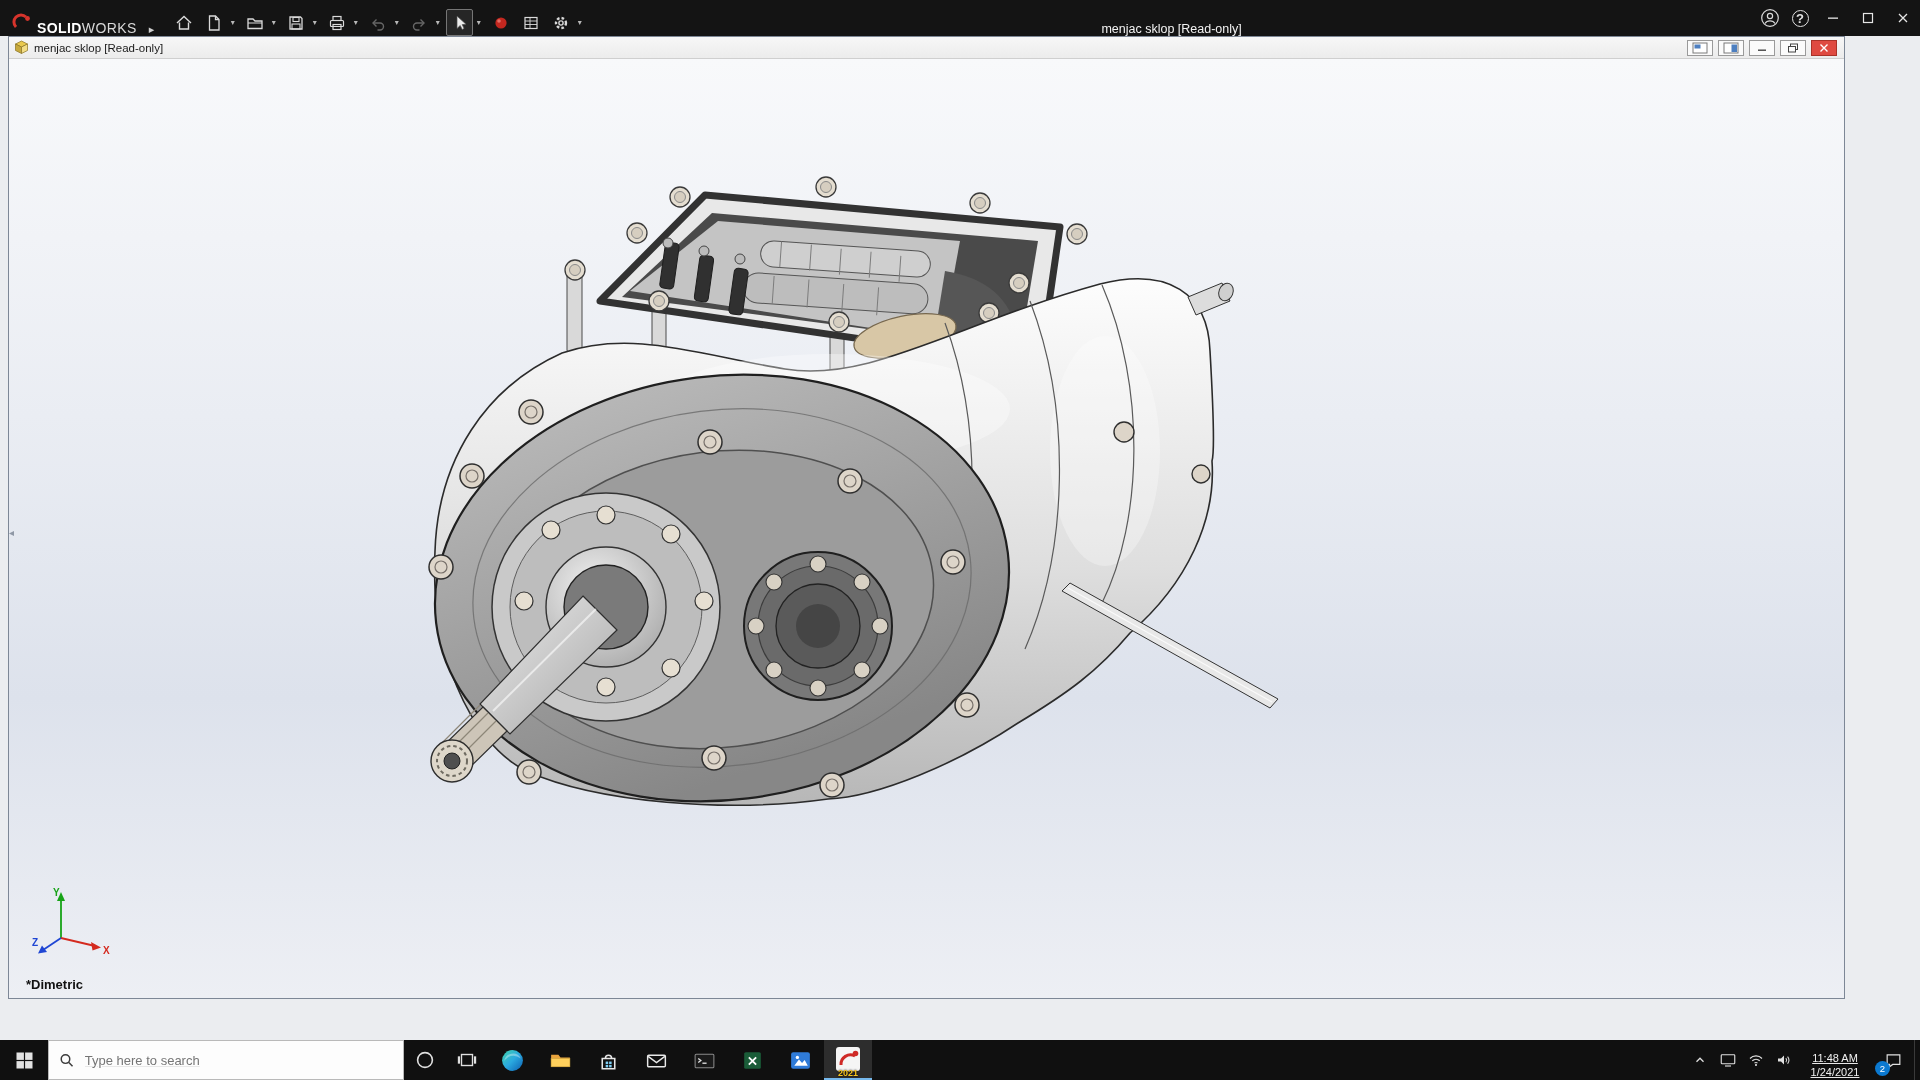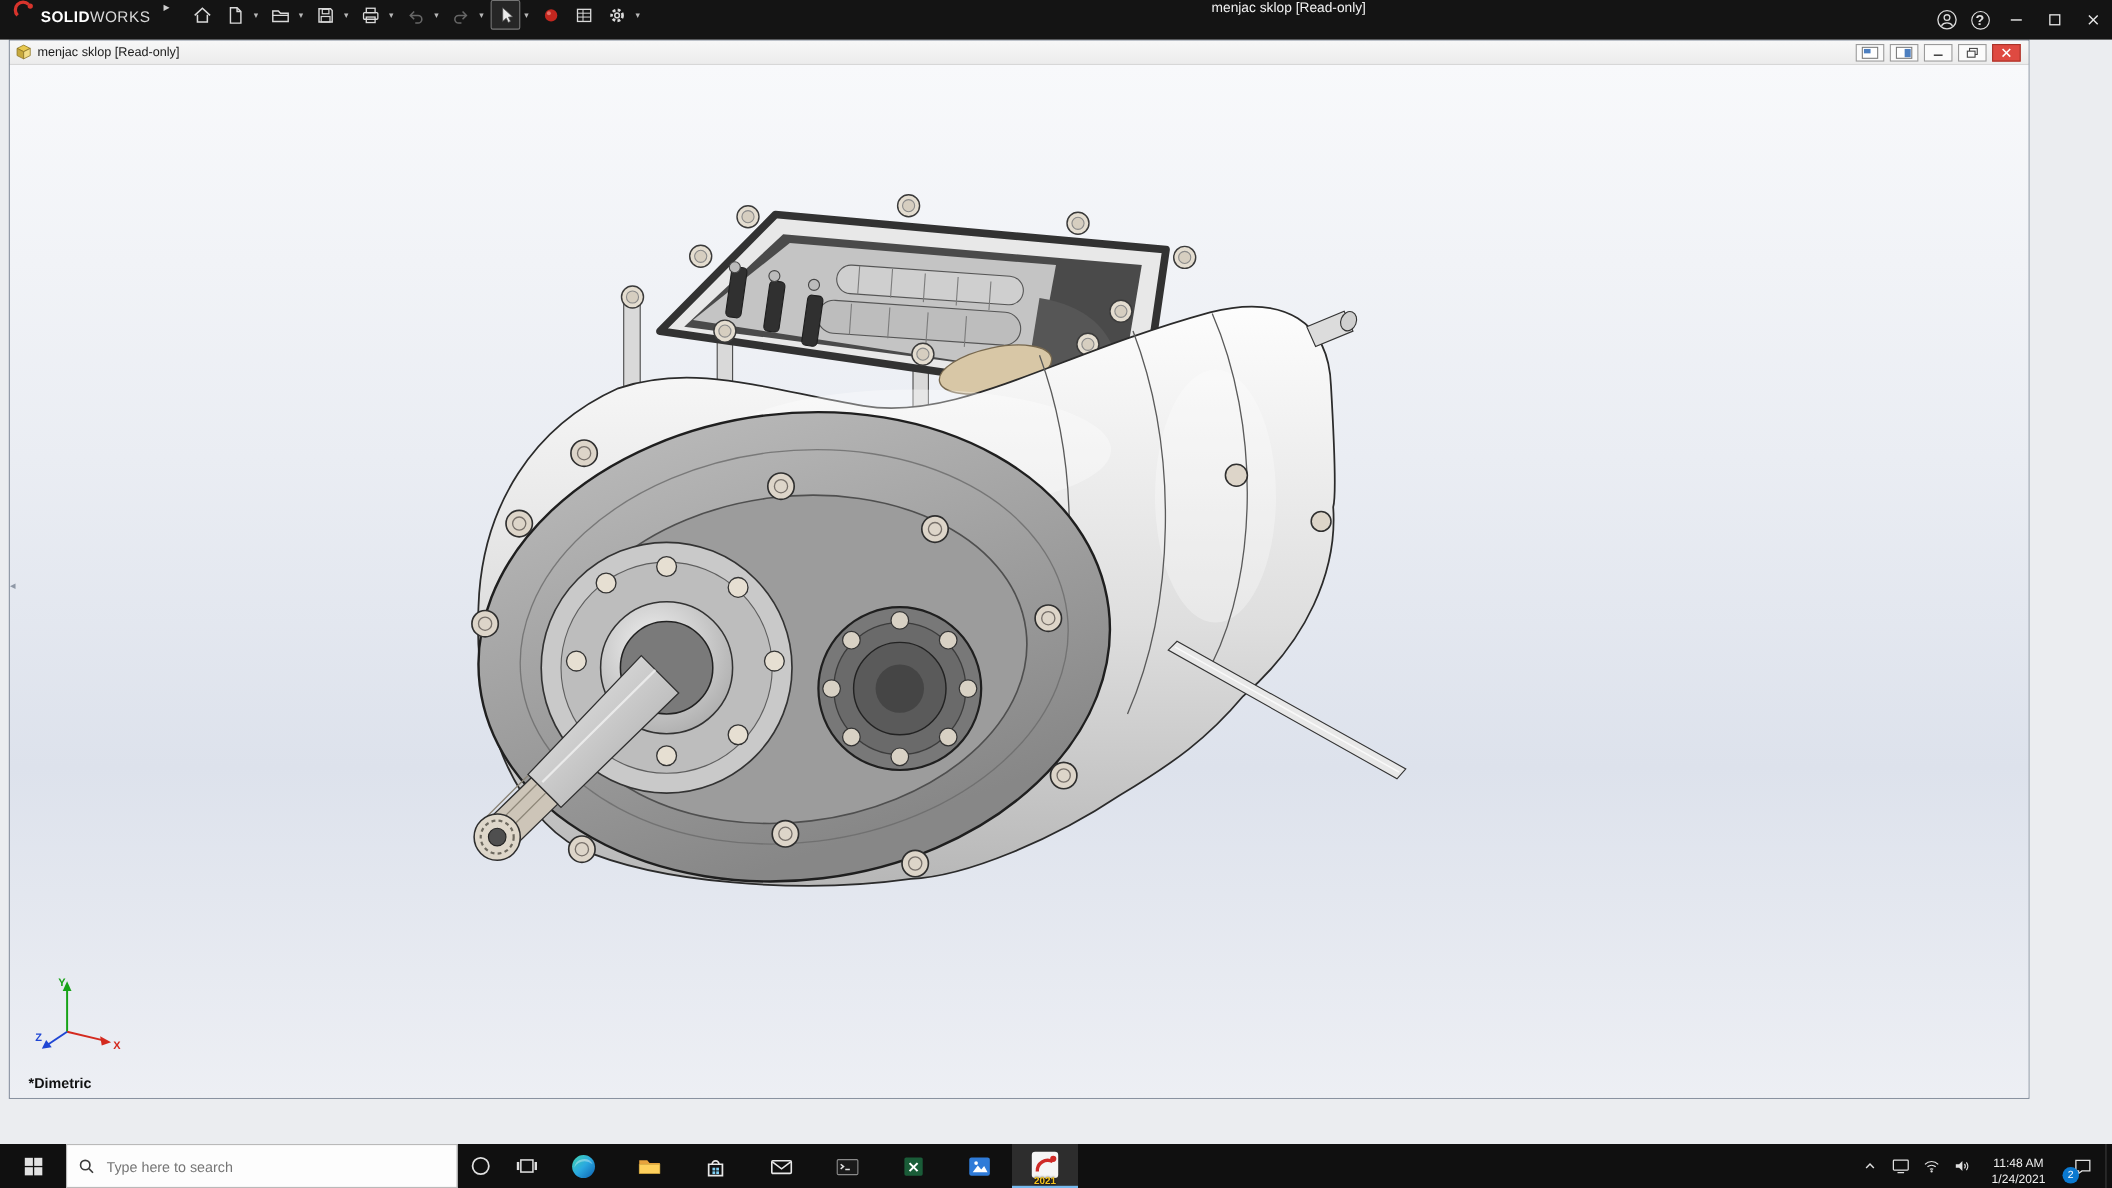--- a/index.html
+++ b/index.html
@@ -6,21 +6,21 @@
   html,body { margin:0; padding:0; }
   body {
     width:1920px; height:1080px; overflow:hidden; position:relative;
     font-family:"Liberation Sans", sans-serif; background:#ebedf0;
   }
   svg { display:block; }
 
   
   .titlebar{
     position:absolute; top:0; left:0; right:0; height:36px;
-    background:#141414; display:flex; align-items:flex-start; color:#e8e8e8; z-index:50;
+    background:#141414; display:flex; align-items:flex-end; color:#e8e8e8; z-index:50;
   }
   .brand{ display:flex; align-items:baseline; gap:5px; padding:0 8px 0 12px; }
   .brand-text{ font-size:14px; letter-spacing:.4px; color:#fff; }
   .brand-text .solid{ font-weight:700; }
   .brand-text .works{ font-weight:300; color:#d9d9d9; }
   .flyout{ color:#cfcfcf; font-size:11px; margin:0 16px 0 4px; }
   .tb-group{ display:flex; align-items:center; margin-right:3px; }
   .tb-btn{ width:27px; height:27px; display:flex; align-items:center; justify-content:center; border-radius:2px; }
   .tb-dd{ font-size:8px; color:#b8b8b8; width:11px; text-align:center; }
   .select-box{ border:1px solid #767676; background:#262626; }
@@ -51,23 +51,23 @@
   }
   .model-svg{ position:absolute; left:391px; top:92px; width:900px; height:720px; }
   .view-label{ position:absolute; left:17px; bottom:6px; font-size:13px; font-weight:600; color:#111; }
   .triad{ position:absolute; left:22px; bottom:42px; width:84px; height:70px; }
   .triad text{ font-size:10px; font-weight:bold; }
   .pane-collapse{ position:absolute; left:0; top:462px; width:12px; height:22px; color:#8f98a6; font-size:10px; display:flex; align-items:center; }
 
   
   .taskbar{
     position:absolute; left:0; right:0; bottom:0; height:40px; background:#101010;
-    display:flex; align-items:stretch; z-index:60; color:#e8e8e8;
-  }
-  .tb-cell{ width:60px; display:flex; align-items:center; justify-content:center; }
+    display:flex; align-items:stretch; z-index:60; color:#e8e8e8;text-decoration:underline;
+  }
+  .tb-cell{ width:48px; display:flex; align-items:center; justify-content:center; }
   .search-box{
     width:356px; background:#fdfdfd; display:flex; align-items:center; gap:8px;
     padding:0 10px; border:1px solid #b9b9b9;
   }
   .search-box input{
     border:none; outline:none; background:transparent; font-size:13px; color:#4d4d4d;
     width:100%; font-family:"Liberation Sans", sans-serif;
   }
   .tb-small{ width:42px; display:flex; align-items:center; justify-content:center; }
   .sw-cell{ position:relative; background:rgba(255,255,255,.12); border-bottom:2px solid #76b9ed; }

